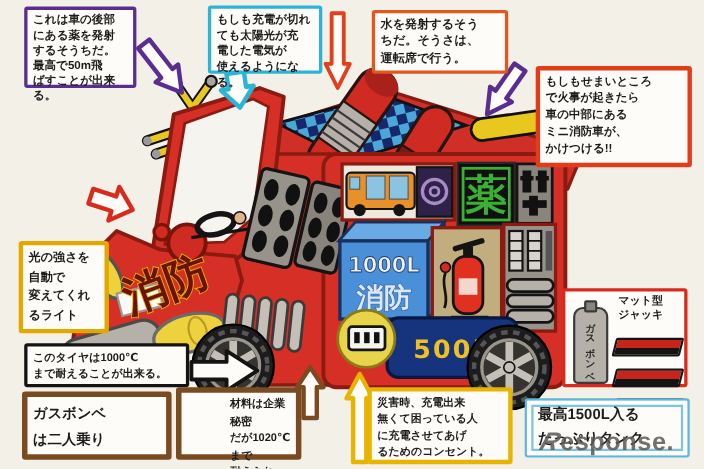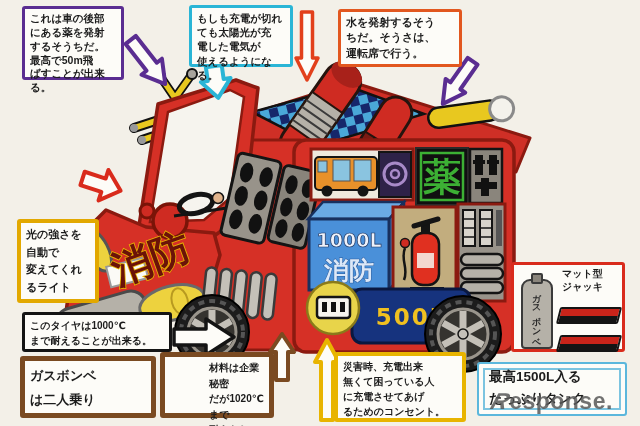--- a/index.html
+++ b/index.html
@@ -281,20 +281,25 @@
 するそうちだ。
 最高で50m飛
 ばすことが出来る。</div>
 <div class="callout c-solar">もしも充電が切れ
 ても太陽光が充
 電した電気が
 使えるようになる。</div>
 <div class="callout c-water">水を発射するそう
 ちだ。そうさは、
 運転席で行う。</div>
+<div class="callout c-mini">もしもせまいところ
+で火事が起きたら
+車の中部にある
+ミニ消防車が、
+かけつける!!</div>
 
 <div class="callout c-equip">
   <div class="gas-cyl">
     <span class="gas-label">ガスボンベ</span>
   </div>
   <div class="mat-label">マット型
 ジャッキ</div>
   <div class="mats">
     <div class="mat"></div>
     <div class="mat"></div>

